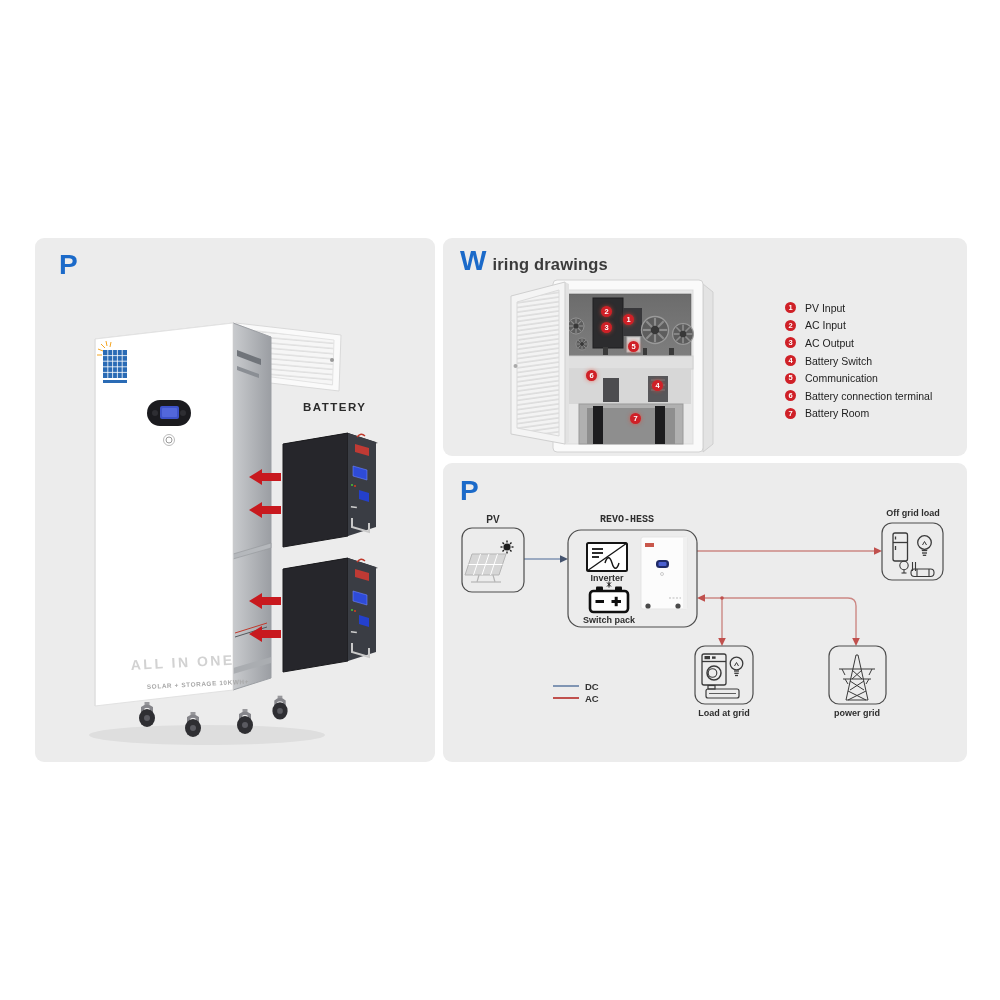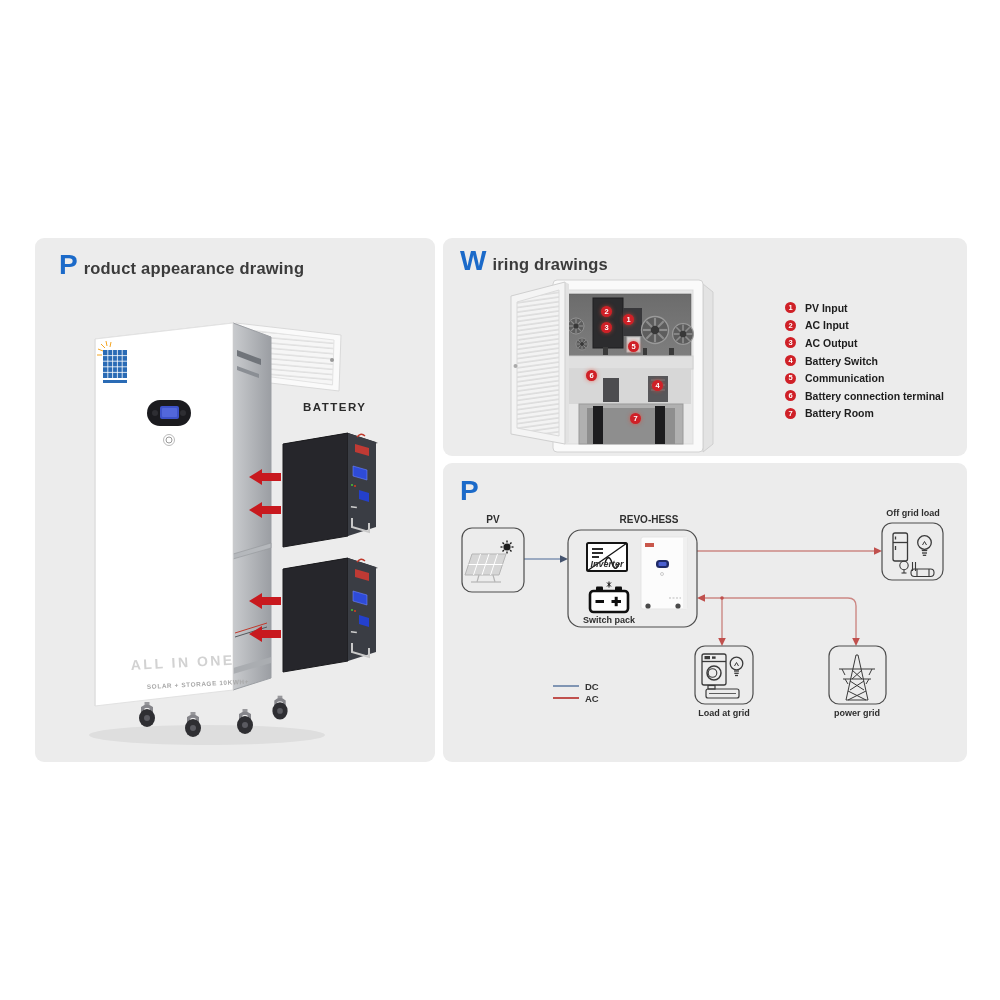--- a/index.html
+++ b/index.html
@@ -15,38 +15,37 @@
   svg{position:absolute;left:0;top:0;display:block;}
   svg text{font-family:"Liberation Sans",sans-serif;}
   .badge{position:absolute;width:11px;height:11px;border-radius:50%;background:#cf2027;
          color:#fff;font-size:7.5px;font-weight:bold;display:flex;align-items:center;
          justify-content:center;box-shadow:0 0 4px rgba(240,70,50,.65);z-index:6;line-height:1;}
   .w-legend{position:absolute;left:342px;top:61px;display:flex;flex-direction:column;}
   .legend-row{display:flex;align-items:center;gap:9px;height:17.6px;}
   .legend-dot{width:11px;height:11px;border-radius:50%;background:#cf2027;color:#fff;
               font-size:7.5px;font-weight:bold;display:flex;align-items:center;
               justify-content:center;flex:0 0 auto;line-height:1;}
-  .legend-label{font-size:10.5px;font-weight:bold;color:#1d1d1d;white-space:nowrap;}
+  .legend-label{font-size:10.5px;font-weight:normal;color:#1d1d1d;white-space:nowrap;}
   .battery-caption{position:absolute;left:268px;top:163px;font-size:11.5px;font-weight:bold;
                    letter-spacing:1.5px;color:#2b2b2b;}
   .node-label{position:absolute;transform:translateX(-50%);font-weight:bold;color:#2e2e2e;
               white-space:nowrap;font-size:10px;}
   .node-label.small{font-size:9px;}
   .leg-line{position:absolute;width:26px;height:2px;}
   .leg-text{position:absolute;font-size:9.5px;font-weight:bold;color:#333;text-align:center;}
 </style>
 </head>
 <body>
 
 <div class="canvas">
 
   <section class="panel" id="panel-appearance">
     <div class="panel-title" style="left:24px;top:13px;">
       <span class="t-initial">P</span>
-      <span class="t-rest">roduct appearance drawing</span>
     </div>
 
     <svg width="400" height="524" viewBox="0 0 400 524">
       <defs>
         <linearGradient id="gInt" x1="0" y1="0" x2="1" y2="0">
           <stop offset="0" stop-color="#c9cbce"></stop>
             <stop offset="1" stop-color="#9b9ea3"></stop>
         </linearGradient>
         <pattern id="louvA" width="7" height="5.2" patternUnits="userSpaceOnUse" patternTransform="rotate(5)">
           <rect width="7" height="5.2" fill="#f6f6f6"></rect>
@@ -430,23 +429,23 @@
 
       <g stroke="#3a3a3a" fill="none" stroke-width="1">
         <path d="M403,237 L413,192 M425,237 L415,192 M413,192 L415,192 M403,237 L425,237"></path>
         <path d="M396,206 L432,206 M399,206 L402,212 M429,206 L426,212"></path>
         <path d="M400,216 L428,216 M402,216 L405,221 M426,216 L423,221"></path>
         <path d="M409,207 L419,216 M419,207 L409,216 M407,218 L421,227 M421,218 L407,227 M405,228 L423,237 M423,228 L405,237"></path>
       </g>
     </svg>
 
     <div class="node-label" style="left:50px;top:51px;">PV</div>
-    <div class="node-label" style="left:206px;top:51px;">REVO-HESS</div>
+    <div class="node-label" style="left:184px;top:51px;font-family:Liberation Mono, monospace;">REVO-HESS</div>
     <div class="node-label small" style="left:470px;top:45px;">Off grid load</div>
-    <div class="node-label small" style="left:164px;top:96px;font-style:italic;">Inverter</div>
+    <div class="node-label small" style="left:164px;top:110px;">Inverter</div>
     <div class="node-label small" style="left:166px;top:152px;">Switch pack</div>
     <div class="node-label small" style="left:281px;top:245px;">Load at grid</div>
     <div class="node-label small" style="left:414px;top:245px;">power grid</div>
 
     <div class="leg-line" style="left:110px;top:222px;background:#8095b3;"></div>
     <div class="leg-text" style="left:142px;top:218px;">DC</div>
     <div class="leg-line" style="left:110px;top:234px;background:#c0504d;"></div>
     <div class="leg-text" style="left:142px;top:230px;">AC</div>
   </section>
 

